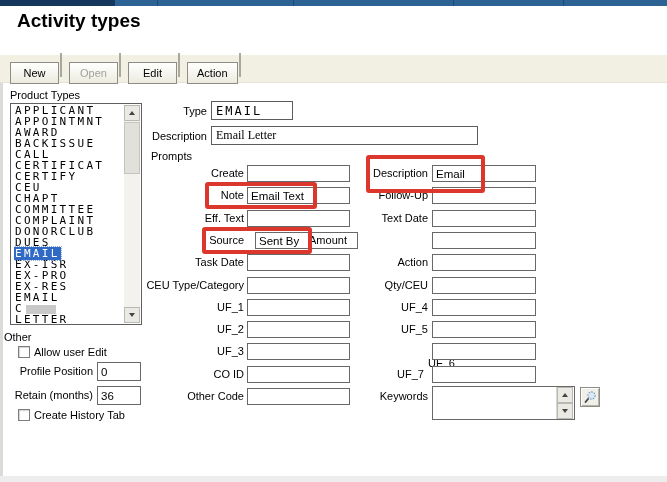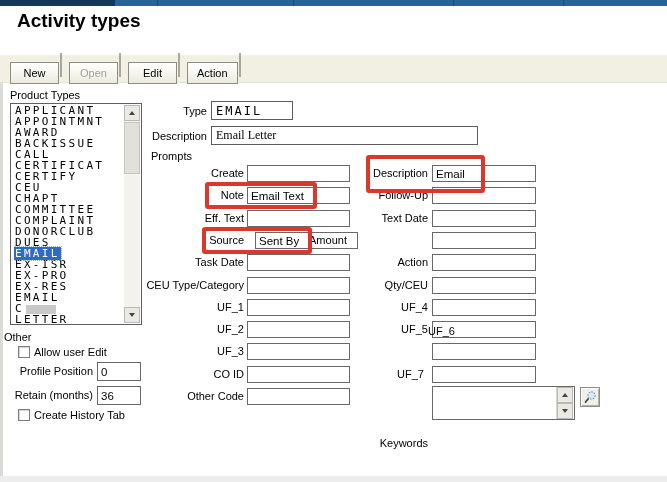--- a/index.html
+++ b/index.html
@@ -169,25 +169,25 @@
       <div class="lbl right" style="left: 228px; top: 234px; width: 200px; position: absolute; text-align: center;">Amount</div>
       <input class="fld-input" style="left: 432px; top: 232px; width: 104px;">
       <div class="lbl right" style="left: 228px; top: 256px; width: 200px; position: absolute;">Action</div>
       <input class="fld-input" style="left: 432px; top: 254px; width: 104px;">
       <div class="lbl right" style="left: 228px; top: 279px; width: 200px; position: absolute;">Qty/CEU</div>
       <input class="fld-input" style="left: 432px; top: 277px; width: 104px;">
       <div class="lbl right" style="left: 228px; top: 301px; width: 200px; position: absolute;">UF_4</div>
       <input class="fld-input" style="left: 432px; top: 299px; width: 104px;">
       <div class="lbl right" style="left: 228px; top: 323px; width: 200px; position: absolute;">UF_5</div>
       <input class="fld-input" style="left: 432px; top: 321px; width: 104px;">
-      <div class="lbl right" style="left: 228px; top: 325px; width: 200px; position: absolute; padding-left: 27px;">UF_6</div>
+      <div class="lbl right" style="left: 228px; top: 357px; width: 200px; position: absolute; padding-left: 27px;">UF_6</div>
       <input class="fld-input" style="left: 432px; top: 343px; width: 104px;">
       <div class="lbl right" style="left: 224px; top: 368px; width: 200px; position: absolute;">UF_7</div>
       <input class="fld-input" style="left: 432px; top: 366px; width: 104px;">
-      <div class="lbl right" style="left: 228px; top: 390px; width: 200px; position: absolute; margin-top: 47px;">Keywords</div>
+      <div class="lbl right" style="left: 228px; top: 390px; width: 200px; position: absolute;">Keywords</div>
       <div class="kw-box" style="left: 432px; top: 386px; width: 143px; height: 34px;">
         <div class="kw-scroll">
           <div class="sb-btn" style="top:0">
             <span class="arr-up"></span>
           </div>
           <div class="sb-btn" style="bottom:0">
             <span class="arr-down"></span>
           </div>
         </div>
       </div>

